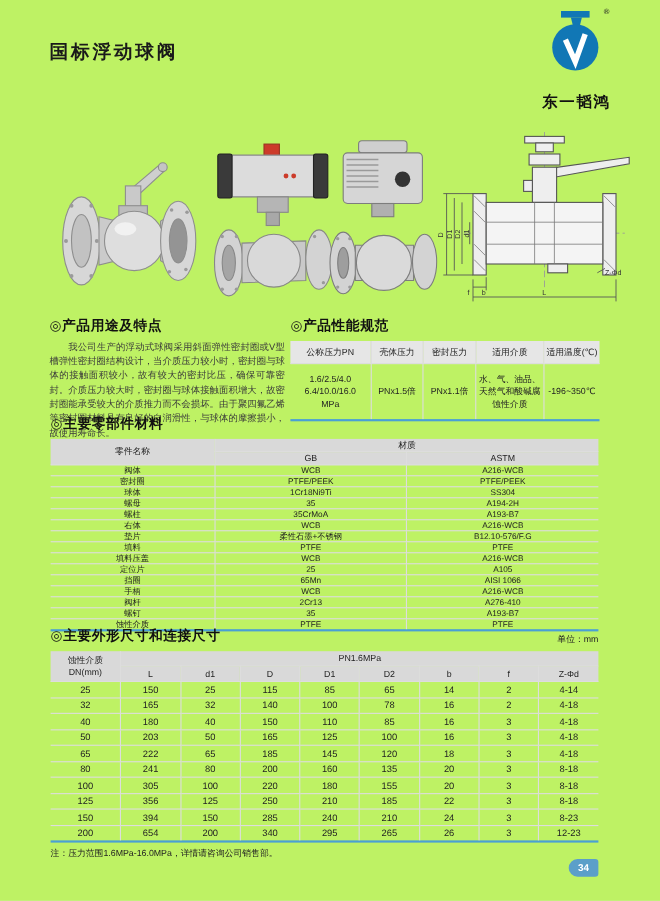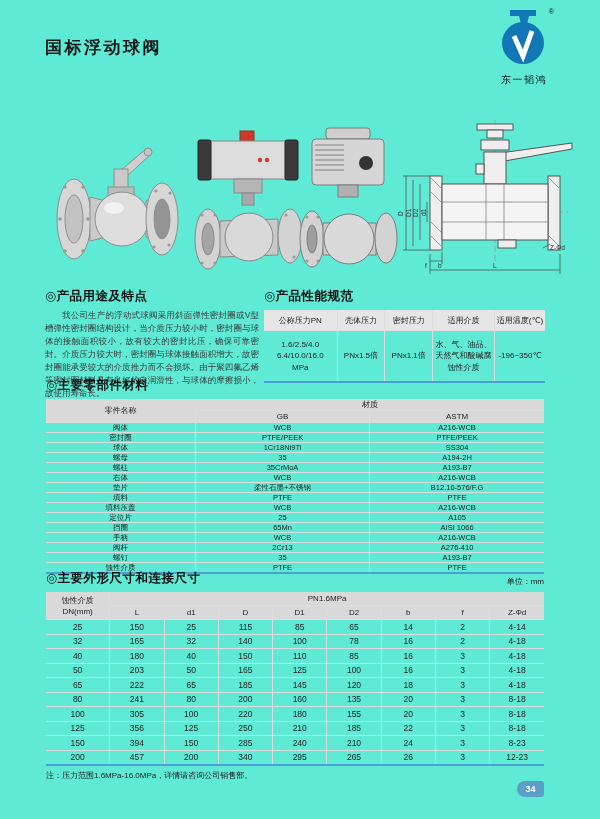--- a/index.html
+++ b/index.html
@@ -1,23 +1,23 @@
 <!DOCTYPE html>
 <html><head>
 <meta charset="utf-8">
 <style>
   html,body{margin:0;padding:0;background:#f2f2f2;}
   body{font-family:"Liberation Sans","DejaVu Sans",sans-serif;}
-  .page{position:relative;width:600px;height:819px;margin:0 auto;background:#5eead4;overflow:hidden;outline:1px solid #d5d5d5;}
+  .page{position:relative;width:600px;height:819px;margin:0 auto;background:#bef264;overflow:hidden;outline:1px solid #d5d5d5;}
 
   
   .title{position:absolute;left:45px;top:36px;font-size:17px;font-weight:bold;color:#1a1a1a;letter-spacing:2.5px;}
   .logo{position:absolute;left:492px;top:10px;width:64px;text-align:center;}
   .logo .reg{position:absolute;right:2px;top:-2px;font-size:7px;color:#222;}
-  .logo-text{font-size:10px;font-weight:normal;color:#111;letter-spacing:1.5px;margin-top:3px;white-space:nowrap;}
+  .logo-text{font-size:14px;font-weight:bold;color:#111;letter-spacing:1.5px;margin-top:13px;white-space:nowrap;}
 
   
   .urlbar{position:absolute;left:0;top:82px;width:600px;height:31px;background:#62a5cc;}
   .url-wrap{position:absolute;right:34px;top:13px;display:flex;align-items:center;gap:7px;}
   .url-line{height:1px;background:#fff;}
   .url-text{color:#fff;font-size:9.5px;font-weight:bold;letter-spacing:.4px;}
 
   
   .gallery{position:absolute;left:0;top:113px;width:600px;height:175px;}
   .photo{position:absolute;}
@@ -474,21 +474,21 @@
               <td>150</td>
               <td>285</td>
               <td>240</td>
               <td>210</td>
               <td>24</td>
               <td>3</td>
               <td>8-23</td>
             </tr>
         <tr>
               <td>200</td>
-              <td>457</td>
+              <td>654</td>
               <td>200</td>
               <td>340</td>
               <td>295</td>
               <td>265</td>
               <td>26</td>
               <td>3</td>
               <td>12-23</td>
             </tr>
       </tbody>
         </table>

